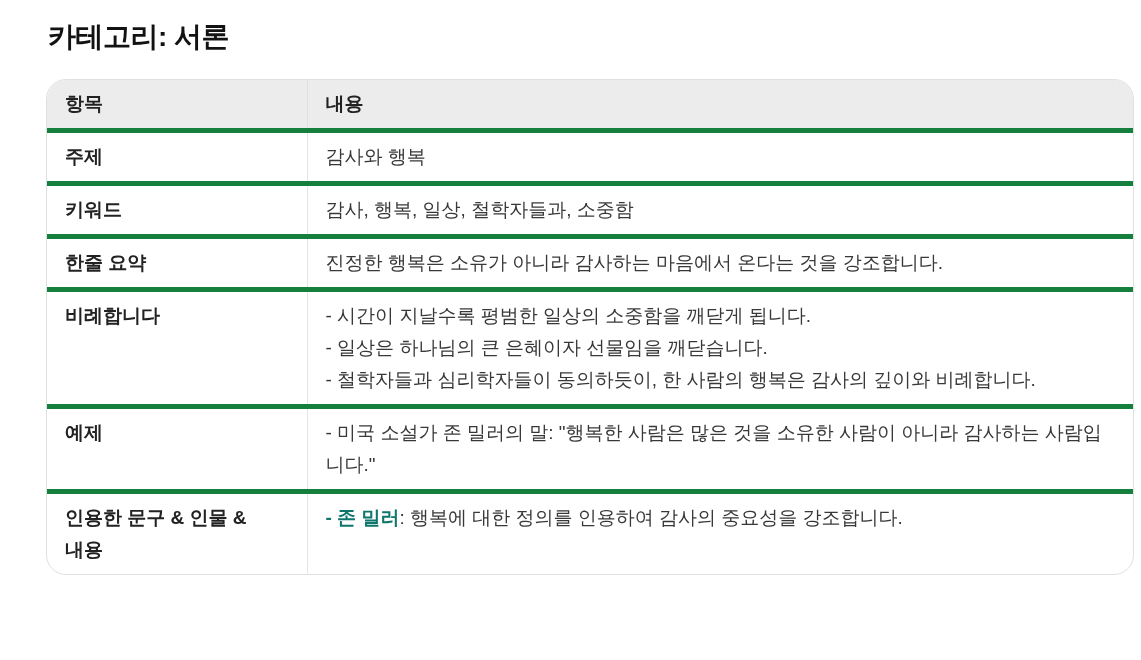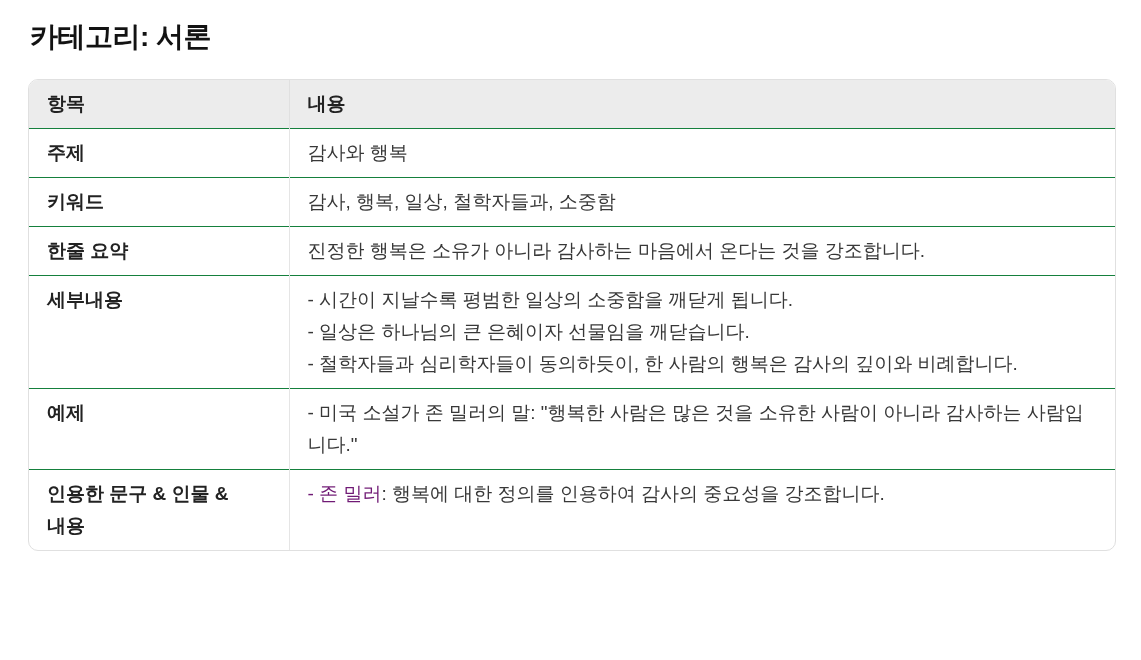--- a/index.html
+++ b/index.html
@@ -4,71 +4,71 @@
 <style>
   * { box-sizing: border-box; }
   html, body {
     margin: 0; padding: 0;
     width: 1141px; height: 660px;
     background: #ffffff;
     font-family: "Liberation Sans", "DejaVu Sans", sans-serif;
     color: #333333;
     overflow: hidden;
   }
-  .page { padding: 12px 33px 0 28px; }
+  .page { padding: 12px 33px 0 28px; margin-left: 18px; }
 
   .page-title {
     font-size: 28px;
     font-weight: 700;
     color: #121212;
     margin: 8px 0 0 2px;
     letter-spacing: -0.5px;
     line-height: 1.2;
   }
 
   .table-wrap {
     margin-top: 25px;
     width: 1088px;
     border: 1px solid #e0e0e0;
-    border-radius: 10px;
+    border-radius: 20px;
     overflow: hidden;
     background: #ffffff;
   }
   table {
     width: 100%;
     border-collapse: collapse;
     font-size: 19px;
   }
   thead th {
     background: #ececec;
     text-align: left;
     font-weight: 700;
     color: #222222;
     padding: 8px 18px;
     line-height: 32px;
     font-size: 19px;
   }
   thead th.col-label { width: 260px; border-right: 1px solid #e0e0e0; }
   tbody td {
     padding: 8px 18px;
-    border-top: 1px solid #15803d;
+    border-top: 5px solid #15803d;
     vertical-align: top;
     line-height: 32px;
     color: #383838;
   }
   td.col-label {
     width: 260px;
     font-weight: 700;
     color: #222222;
     border-right: 1px solid #e5e5e5;
     word-break: keep-all;
   }
   td.col-content { word-break: break-all; }
   .line { min-height: 32px; }
-  .bold { font-weight: 400; color: #701a75; text-align: center; }
+  .bold { font-weight: 700; color: #0f766e; text-align: center; }
 </style>
 </head>
 <body>
 
 <div class="page">
   <h1 class="page-title">카테고리: 서론</h1>
 
   <div class="table-wrap">
     <table>
       <thead>
@@ -90,21 +90,21 @@
               <div class="line"><span>감사, 행복, 일상, 철학자들과, 소중함</span></div>
             </td>
           </tr>
           <tr>
             <td class="col-label">한줄 요약</td>
             <td class="col-content">
               <div class="line"><span>진정한 행복은 소유가 아니라 감사하는 마음에서 온다는 것을 강조합니다.</span></div>
             </td>
           </tr>
           <tr>
-            <td class="col-label">세부내용</td>
+            <td class="col-label">비례합니다</td>
             <td class="col-content">
               <div class="line"><span>- 시간이 지날수록 평범한 일상의 소중함을 깨닫게 됩니다.</span></div>
               <div class="line"><span>- 일상은 하나님의 큰 은혜이자 선물임을 깨닫습니다.</span></div>
               <div class="line"><span>- 철학자들과 심리학자들이 동의하듯이, 한 사람의 행복은 감사의 깊이와 비례합니다.</span></div>
             </td>
           </tr>
           <tr>
             <td class="col-label">예제</td>
             <td class="col-content">
               <div class="line"><span>- 미국 소설가 존 밀러의 말: "행복한 사람은 많은 것을 소유한 사람이 아니라 감사하는 사람입니다."</span></div>

